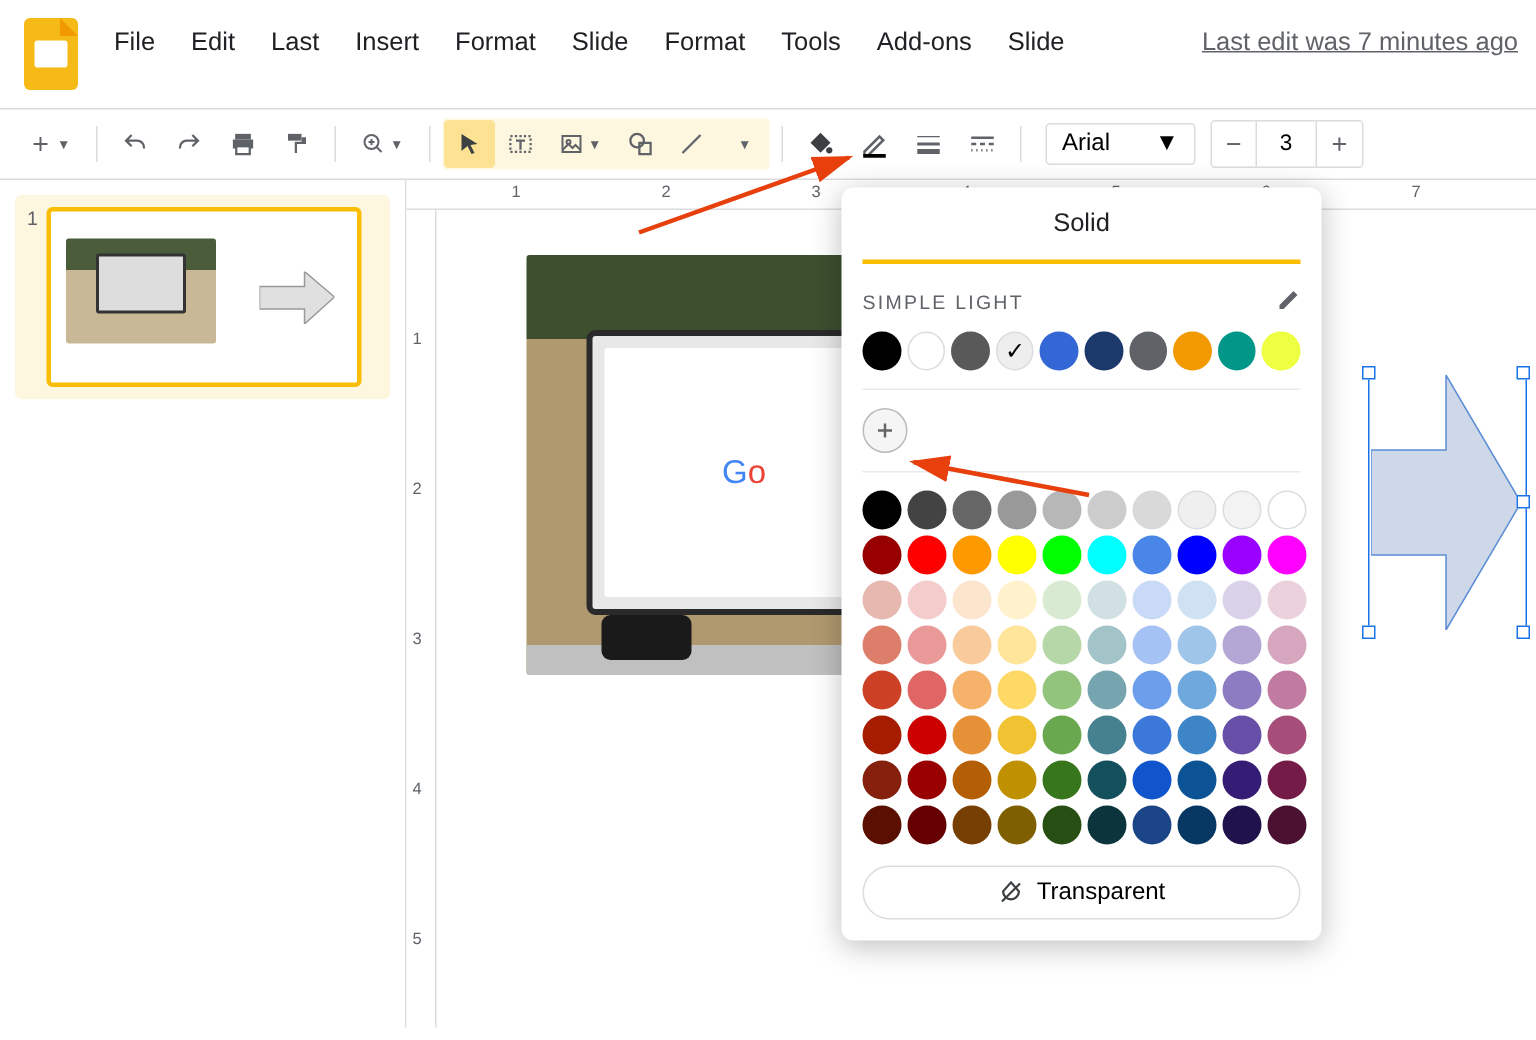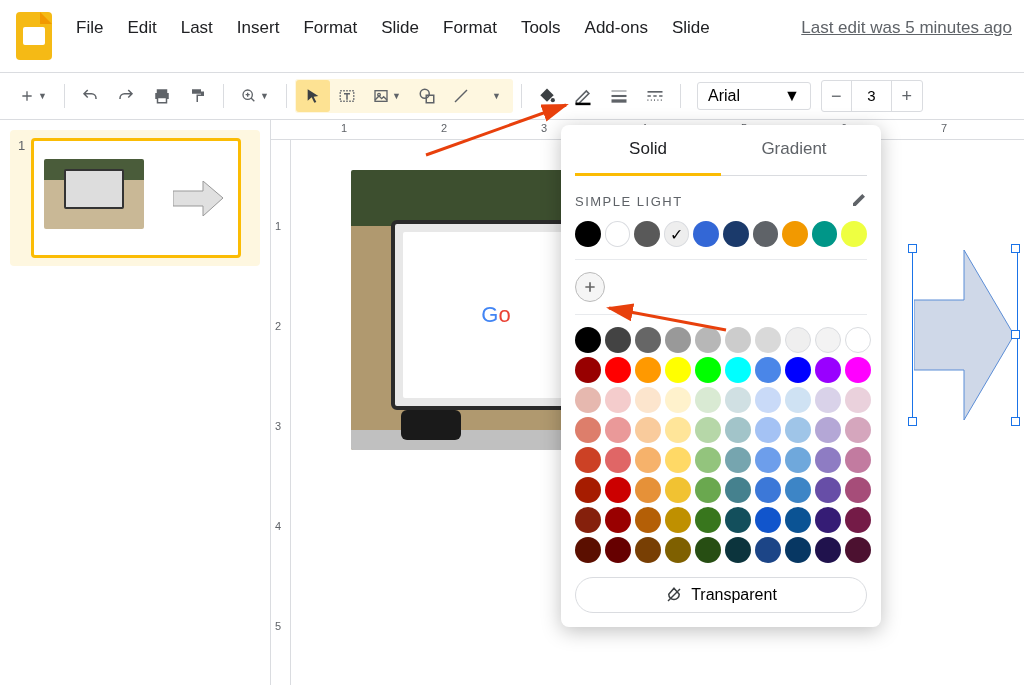--- a/index.html
+++ b/index.html
@@ -20,21 +20,21 @@
 
   
   .toolbar { display: flex; align-items: center; padding: 6px 10px; border-top: 1px solid #dadce0; border-bottom: 1px solid #dadce0; margin-top: 8px; gap: 2px; }
   .tool-btn { width: 34px; height: 32px; display: flex; align-items: center; justify-content: center; color: #5f6368; cursor: pointer; border-radius: 3px; position: relative; }
   .tool-btn.with-arrow { width: 46px; }
   .tool-btn .arrow { font-size: 9px; margin-left: 3px; }
   .sep { width: 1px; height: 24px; background: #dadce0; margin: 0 6px; }
   .tool-group-highlight { background: #fef7e0; border-radius: 3px; display: flex; padding: 1px; }
   .tool-group-highlight .tool-btn { color: #5f6368; }
   .tool-group-highlight .tool-btn.selected { background: #fde293; }
-  .font-select { border: 1px solid #dadce0; border-radius: 3px; padding: 4px 10px; display: flex; align-items: center; gap: 44px; font-size: 16px; cursor: pointer; margin-left: 8px; }
+  .font-select { border: 1px solid #dadce0; border-radius: 3px; padding: 4px 10px; display: flex; align-items: center; gap: 30px; font-size: 16px; cursor: pointer; margin-left: 8px; }
   .font-size-group { display: flex; margin-left: 8px; border: 1px solid #dadce0; border-radius: 3px; overflow: hidden; }
   .font-size-group .fs-btn { width: 30px; height: 30px; display: flex; align-items: center; justify-content: center; cursor: pointer; color: #5f6368; font-size: 18px; border-right: 1px solid #dadce0; }
   .font-size-group .fs-val { width: 40px; text-align: center; line-height: 30px; font-size: 15px; border-right: 1px solid #dadce0; }
   .font-size-group .fs-btn:last-child { border-right: none; }
 
   
   .main { display: flex; height: calc(100% - 128px); position: relative; }
   .thumbnail-panel { width: 270px; background: #fff; padding: 10px; }
   .thumb-item { display: flex; gap: 6px; }
   .thumb-num { font-size: 13px; color: #5f6368; }
@@ -97,21 +97,21 @@
       <div class="menu-item">File</div>
       <div class="menu-item">Edit</div>
       <div class="menu-item">Last</div>
       <div class="menu-item">Insert</div>
       <div class="menu-item">Format</div>
       <div class="menu-item">Slide</div>
       <div class="menu-item">Format</div>
       <div class="menu-item">Tools</div>
       <div class="menu-item">Add-ons</div>
       <div class="menu-item">Slide</div>
-      <div class="last-edit">Last edit was 5 minutes ago</div>
+      <div class="last-edit">Last edit was 7 minutes ago</div>
     </div>
   </div>
 </div>
 
 <div class="toolbar">
   <div class="tool-btn with-arrow">
       <svg width="16" height="16" viewBox="0 0 24 24" stroke="#5f6368" stroke-width="2">
         <path d="M12 5v14M5 12h14"></path>
       </svg>
       <span class="arrow">▼</span>
@@ -279,21 +279,20 @@
       <div class="sel-handle" style="left:-6px;top:-6px"></div>
       <div class="sel-handle" style="right:-6px;top:-6px"></div>
       <div class="sel-handle" style="right:-6px;top:80px"></div>
       <div class="sel-handle" style="left:-6px;bottom:-6px"></div>
       <div class="sel-handle" style="right:-6px;bottom:-6px"></div>
     </div>
 
     <div class="color-popup">
       <div class="color-tabs">
         <div class="color-tab active">Solid</div>
-        <div class="color-tab">Gradient</div>
       </div>
       <div class="section-label">
         <span>SIMPLE LIGHT</span>
         <span class="edit-icon"><svg width="16" height="16" viewBox="0 0 24 24" fill="#5f6368">
               <path d="M3 17v4h4L19 9l-4-4L3 17zM21 7l-2 2-4-4 2-2 4 4z"></path>
             </svg></span>
       </div>
       <div class="theme-row" id="theme-row">
           <div class="swatch" style="background: rgb(0, 0, 0);"></div>
           <div class="swatch bordered" style="background: rgb(255, 255, 255);"></div>

